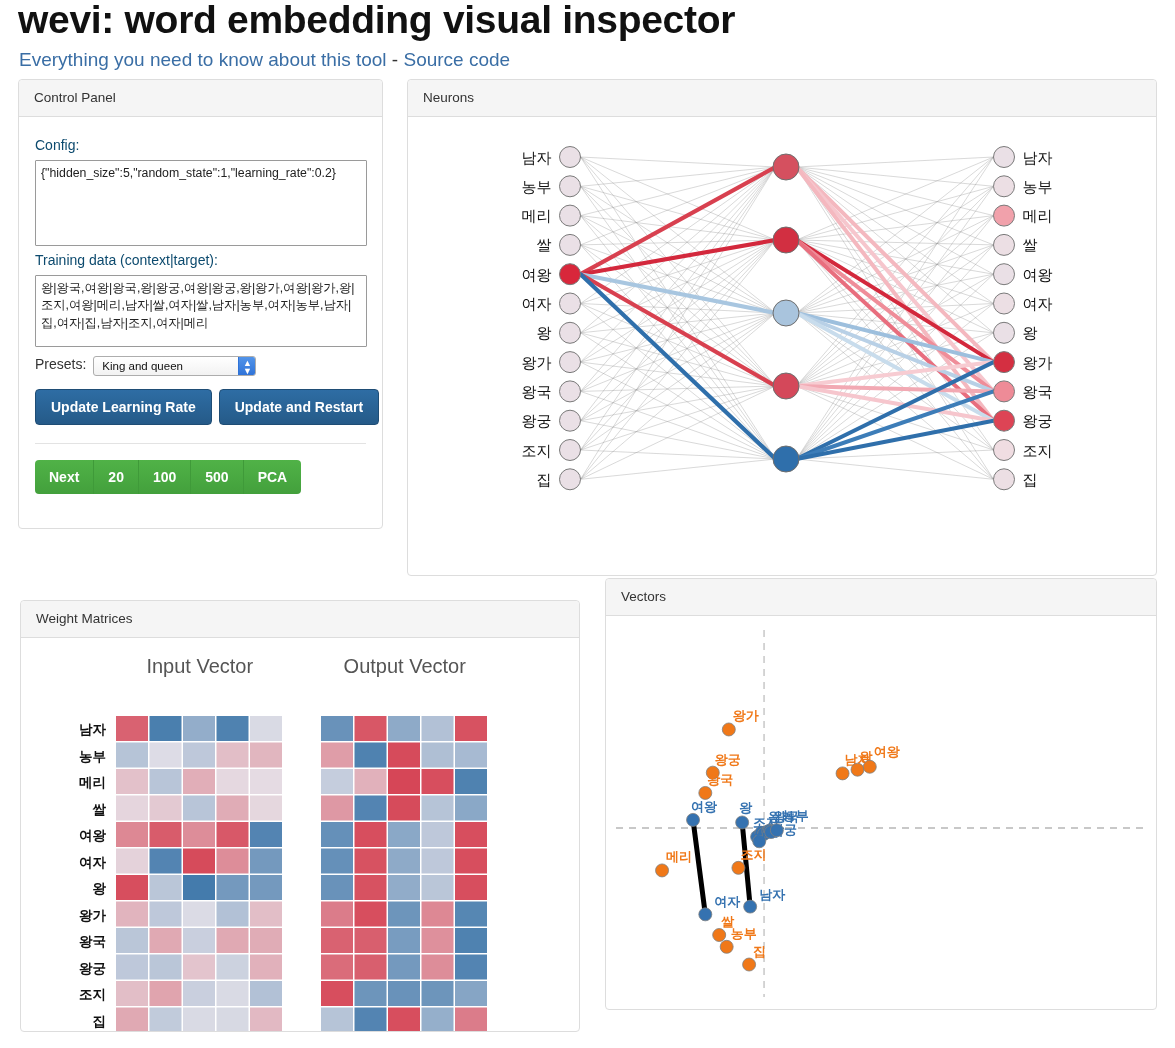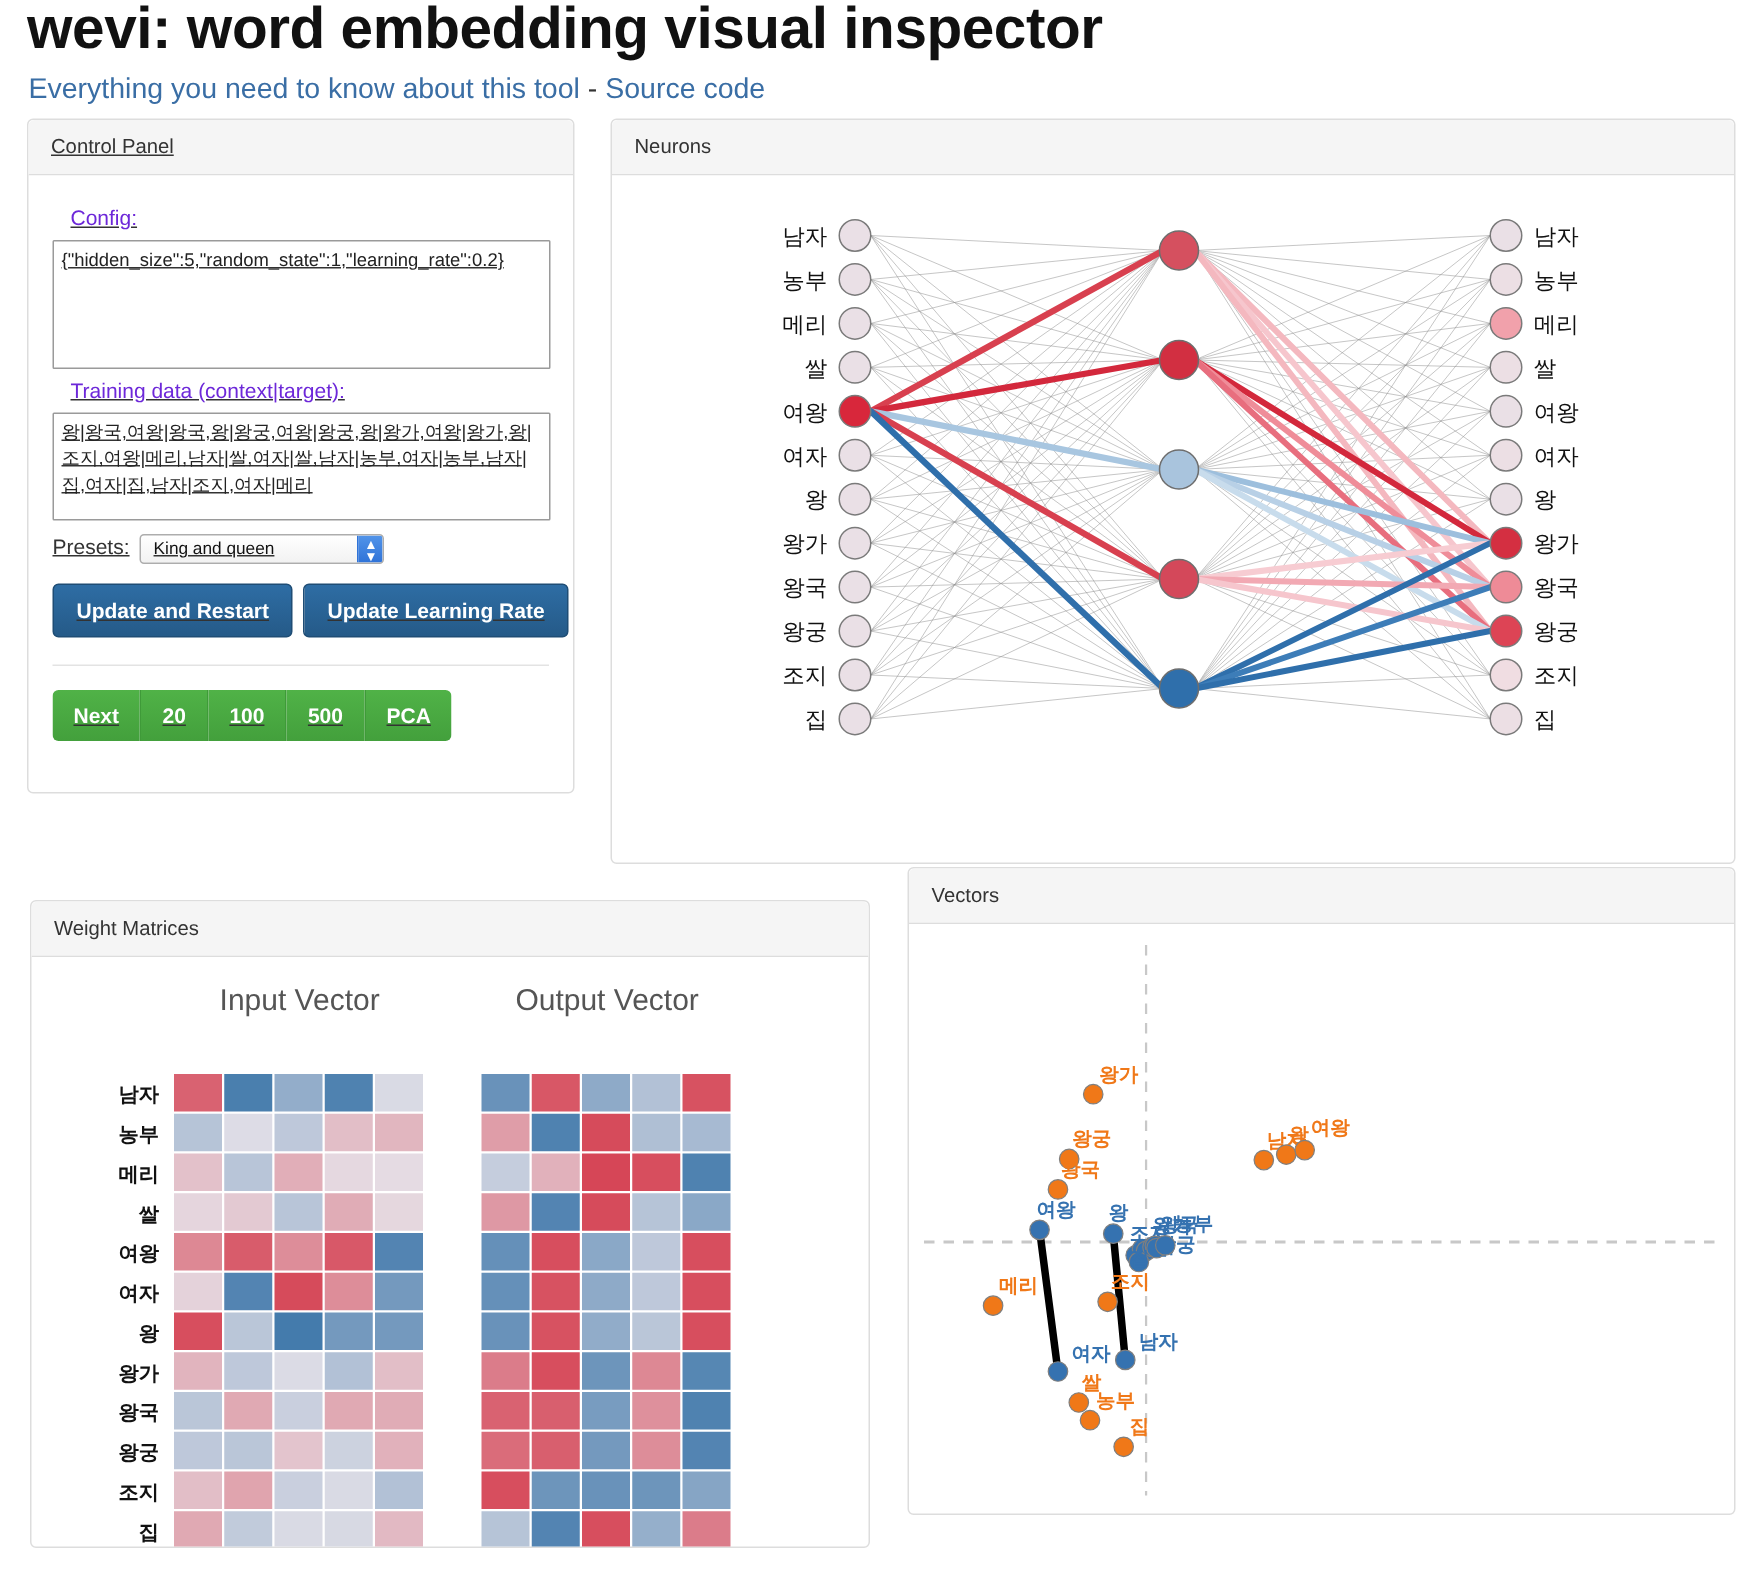--- a/index.html
+++ b/index.html
@@ -36,28 +36,28 @@
   .panel-head {
     height: 37px; line-height: 36px;
     background: #f5f5f5;
     border-bottom: 1px solid #ddd;
     border-radius: 4px 4px 0 0;
     padding: 0 15px;
     font-size: 13.5px; color: #333;
   }
   .panel-body { position: relative; width: 100%; }
 
-  #panel-control { left: 18px; top: 79px; width: 365px; height: 450px; text-decoration: underline; }
+  #panel-control { left: 18px; top: 79px; width: 365px; height: 450px; }
   #panel-neurons { left: 407px; top: 79px; width: 750px; height: 497px; }
   #panel-weights { left: 20px; top: 600px; width: 560px; height: 432px; }
   #panel-vectors { left: 605px; top: 578px; width: 552px; height: 432px; }
 
   
   .cp-body { padding: 14px 16px 0 16px; }
-  .cp-label { font-size: 14px; color: #6d28d9; margin: 6px 0 7px 12px; }
+  .cp-label { font-size: 14px; color: #0c4a6e; margin: 6px 0 7px 0; }
   textarea.cp-area {
     display: block; width: 332px;
     border: 1px solid #9a9a9a; border-radius: 1px;
     font-family: "Liberation Sans", sans-serif;
     font-size: 12.3px; line-height: 1.42;
     padding: 4px 5px; color: #222; background: #fff;
     resize: none; outline: none;
   }
   #config-textarea { height: 86px; }
   #training-textarea { height: 72px; }
@@ -127,22 +127,22 @@
 
       <div class="cp-row-presets">
         <span class="presets-label">Presets:</span>
         <div class="mac-select">
           <span>King and queen</span>
           <span class="arrows">▲<br>▼</span>
         </div>
       </div>
 
       <div class="btn-row">
+        <button class="btn-blue">Update Learning Rate</button>
         <button class="btn-blue">Update and Restart</button>
-        <button class="btn-blue">Update Learning Rate</button>
       </div>
 
       <div class="cp-divider"></div>
 
       <div class="btn-group" id="step-button-group">
           <button class="btn-green">Next</button>
           <button class="btn-green">20</button>
           <button class="btn-green">100</button>
           <button class="btn-green">500</button>
           <button class="btn-green">PCA</button>

